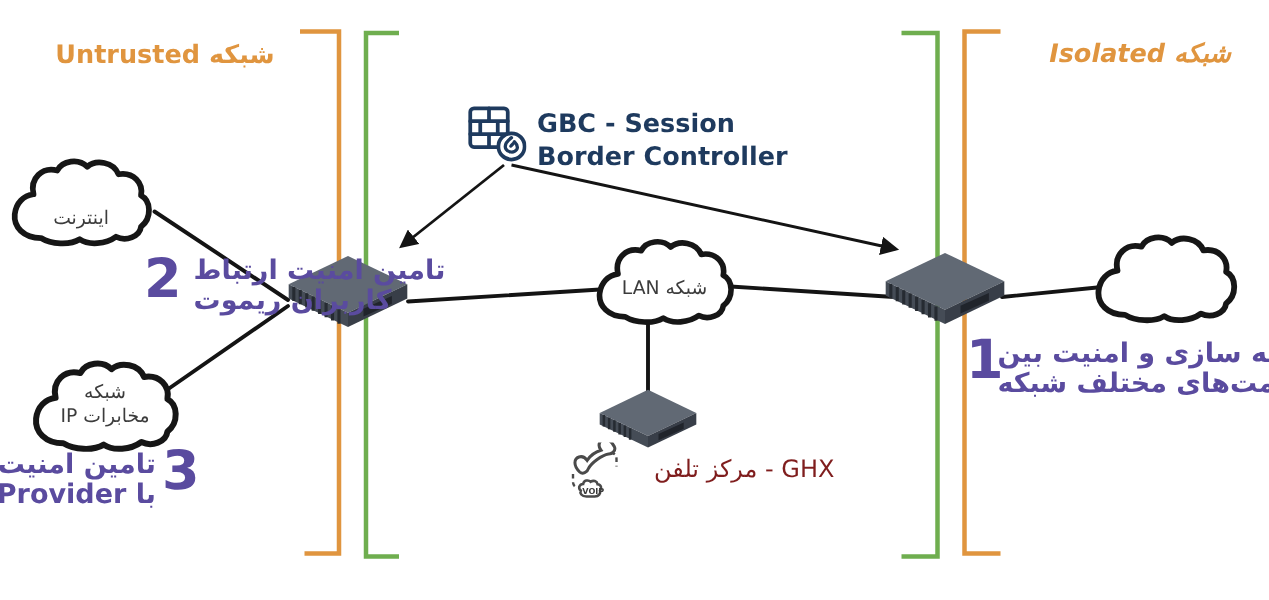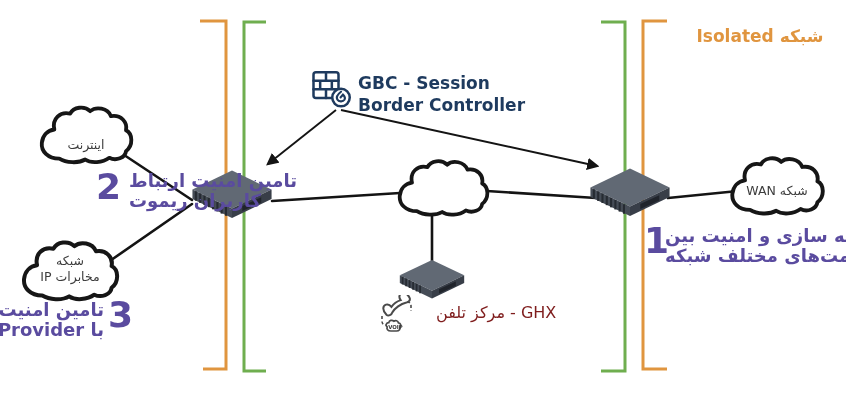--- a/index.html
+++ b/index.html
@@ -13,32 +13,32 @@
   }
   #bg-svg{position:absolute;left:0;top:0;}
   .stroke-orange{stroke:var(--orange);fill:none;stroke-width:3;}
   .stroke-green{stroke:var(--green);fill:none;stroke-width:3;}
   .wire{stroke:var(--ink);fill:none;stroke-width:2.6;stroke-linecap:round;}
   .arrow{stroke:var(--ink);fill:none;stroke-width:1.9;}
 
   .zone-title{position:absolute;font-weight:bold;font-size:17px;text-align:center;white-space:nowrap;}
   #title-untrusted{left:30px;top:27px;width:160px;color:var(--orange);}
   #title-trusted{left:380px;top:27px;width:130px;color:var(--green);}
-  #title-isolated{left:690px;top:26px;width:140px;color:var(--orange);}
+  #title-isolated{left:690px;top:26px;width:140px;color:var(--orange);font-style:italic;}
 
   .fw-icon{position:absolute;left:311px;top:68px;width:40px;height:40px;}
   .sbc-label{position:absolute;left:358px;top:72px;color:var(--navy);
     font-weight:bold;font-size:17px;line-height:1.32;white-space:nowrap;}
 
   .cloud{position:absolute;}
   .cloud svg{position:absolute;left:0;top:0;width:100%;height:100%;}
   .cloud-shape{fill:#ffffff;stroke:#161616;stroke-width:4.6;stroke-linejoin:round;}
   .cloud-label{position:absolute;width:100%;text-align:center;color:#3c3c3c;
     font-size:12.5px;white-space:nowrap;}
-  #cloud-internet{left:36px;top:104px;width:100px;height:66px;}
+  #cloud-internet{left:4px;top:104px;width:100px;height:66px;}
   #cloud-internet .cloud-label{top:33px;}
   #cloud-telecom{left:18px;top:238px;width:104px;height:70px;}
   #cloud-telecom .l1{top:15px;}
   #cloud-telecom .l2{top:31px;}
   #cloud-lan{left:392px;top:159px;width:102px;height:62px;}
   #cloud-lan .cloud-label{top:25px;}
   #cloud-wan{left:726px;top:156px;width:102px;height:64px;}
   #cloud-wan .cloud-label{top:27px;}
 
   .switch{position:absolute;}
@@ -82,20 +82,21 @@
     <path class="wire" d="M104 265 L192 204"></path>
     <path class="wire" d="M272 201 L400 193"></path>
     <path class="wire" d="M487 191 L596 198"></path>
     <path class="wire" d="M432 212 L432 265"></path>
     <path class="wire" d="M668 198 L738 191"></path>
 
     <path class="arrow" d="M336 110 L268 164" marker-end="url(#arrowhead)"></path>
     <path class="arrow" d="M341 110 L597 166" marker-end="url(#arrowhead)"></path>
   </svg>
 
+  <div class="zone-title" id="title-untrusted" dir="rtl">شبکه Untrusted</div>
   <div class="zone-title" id="title-isolated" dir="rtl">شبکه Isolated</div>
 
   <div class="fw-icon">
     <svg viewBox="0 0 48 48" width="40" height="40">
       <g fill="none" stroke="#1e3a5e" stroke-width="3" stroke-linecap="round" stroke-linejoin="round">
         <rect x="3" y="5" width="30" height="31" rx="3"></rect>
         <path d="M3 15.3 H33 M3 25.6 H33 M18 5 V15.3 M11 15.3 V25.6 M25 15.3 V25.6 M18 25.6 V36"></path>
         <circle cx="36" cy="35.5" r="10.5" fill="#ffffff"></circle>
         <path d="M36 28.5 c-4.2 3.2 -6.2 6 -4.4 9.2 c1.6 2.8 6.6 3.2 8.5 0.4 c1.4 -2.2 0.3 -4.3 -1.8 -6.4 c-0.5 1.6 -1.9 2.3 -2.8 3.6" stroke-width="2.6"></path>
       </g>
@@ -118,27 +119,27 @@
         <path class="cloud-shape" d="M28 64 C14 64 6 55 7 45 C8 36 14 30 22 29 C19 16 29 7 41 10 C45 2 58 0 65 7 C72 1 86 3 90 13 C102 11 110 20 108 30 C116 34 117 48 108 55 C107 63 96 67 88 63 C80 69 66 70 59 65 C51 70 36 69 28 64 Z"></path>
       </svg>
     <div class="cloud-label l1" dir="rtl">شبکه</div>
     <div class="cloud-label l2" dir="ltr">IP مخابرات</div>
   </div>
 
   <div class="cloud" id="cloud-lan">
     <svg viewBox="0 0 120 76">
         <path class="cloud-shape" d="M28 64 C14 64 6 55 7 45 C8 36 14 30 22 29 C19 16 29 7 41 10 C45 2 58 0 65 7 C72 1 86 3 90 13 C102 11 110 20 108 30 C116 34 117 48 108 55 C107 63 96 67 88 63 C80 69 66 70 59 65 C51 70 36 69 28 64 Z"></path>
       </svg>
+    <div class="cloud-label" dir="rtl">شبکه LAN</div>
   </div>
 
   <div class="cloud" id="cloud-wan">
     <svg viewBox="0 0 120 76">
         <path class="cloud-shape" d="M28 64 C14 64 6 55 7 45 C8 36 14 30 22 29 C19 16 29 7 41 10 C45 2 58 0 65 7 C72 1 86 3 90 13 C102 11 110 20 108 30 C116 34 117 48 108 55 C107 63 96 67 88 63 C80 69 66 70 59 65 C51 70 36 69 28 64 Z"></path>
       </svg>
-    <div class="cloud-label" dir="rtl">شبکه WAN</div>
   </div>
 
   <div class="switch" id="switch-left">
     <svg viewBox="0 0 100 74" width="86" height="64">
       <polygon points="50,4 96,26 50,48 4,26" fill="#616974"></polygon>
       <polygon points="4,26 4,37 50,59 50,48" fill="#454c56"></polygon>
       <polygon points="96,26 96,37 50,59 50,48" fill="#383e48"></polygon>
       <g stroke="#262b32" stroke-width="2.4">
         <line x1="8" y1="28" x2="8" y2="39"></line>
           <line x1="13" y1="30.5" x2="13" y2="41.5"></line>

